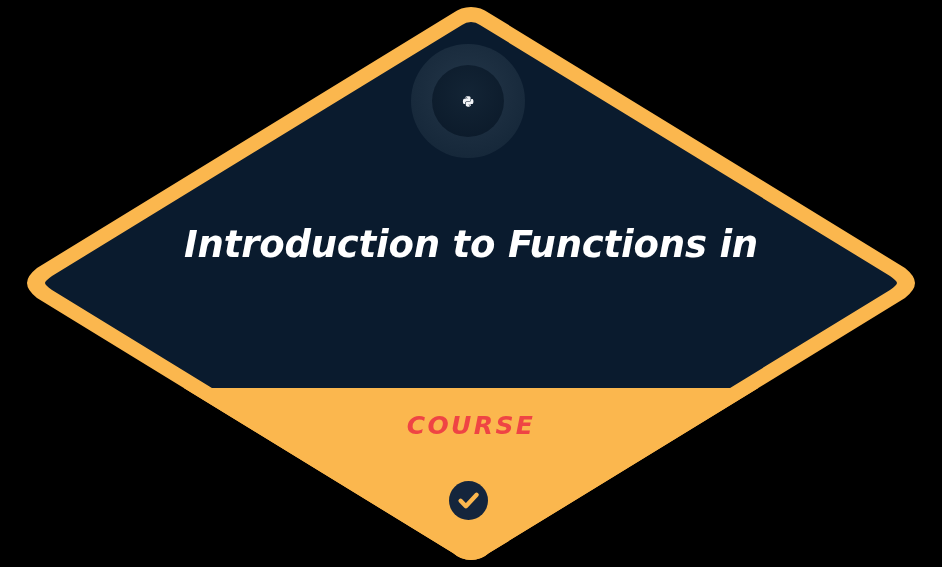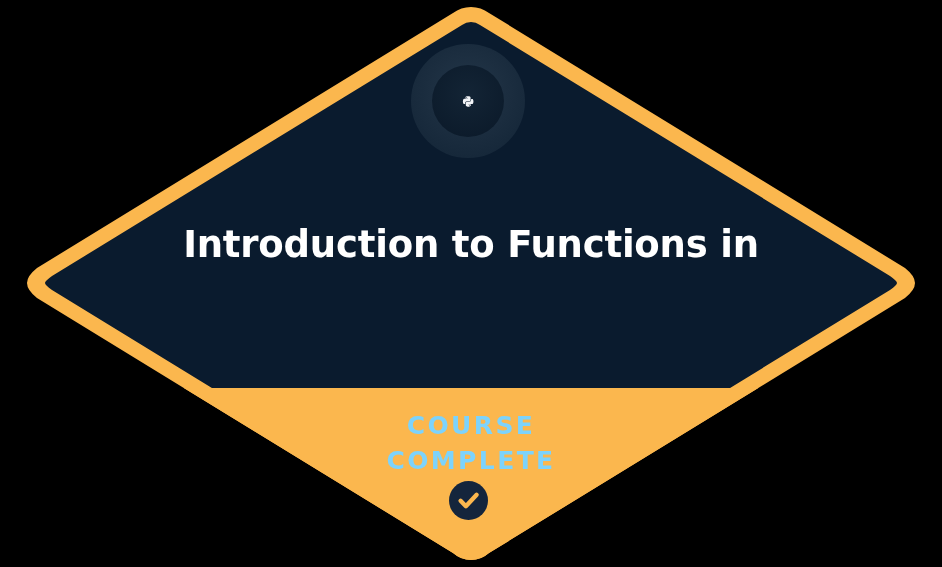--- a/index.html
+++ b/index.html
@@ -34,20 +34,21 @@
   }
 
   
   .overlay {
     position: absolute;
     left: 0;
     top: 0;
     width: 942px;
     height: 408px;
     pointer-events: none;
+    font-style: italic;
   }
 
   #course-title {
     position: absolute;
     left: 171px;
     top: 222px;
     width: 600px;
     text-align: center;
     color: #FFFFFF;
     font-size: 37px;
@@ -60,21 +61,21 @@
 
   #status-block {
     position: absolute;
     left: 171px;
     top: 408px;
     width: 600px;
     text-align: center;
   }
 
   .status-line {
-    color: #7dd3fc;
+    color: #ef4444;
     font-size: 25px;
     line-height: 35px;
     font-weight: 700;
     letter-spacing: 2.4px;
     font-family: "DejaVu Sans", "Liberation Sans", sans-serif;
     display: block;
   }
 
   #check-badge {
     position: absolute;
@@ -161,21 +162,20 @@
   </svg>
 
   <div class="overlay">
 
     <div id="course-title">
       <span style="display: block;">Introduction to Functions in</span>
     </div>
 
     <div id="status-block">
       <span class="status-line">COURSE</span>
-      <span class="status-line">COMPLETE</span>
     </div>
 
     <svg id="check-badge" viewBox="0 0 39 39" xmlns="http://www.w3.org/2000/svg">
       <circle cx="19.5" cy="19.5" r="19.5" fill="#14253C"></circle>
       <path d="M11.6 19.8 L16.9 25.2 L27.6 13.8" fill="none" stroke="#FBB74E" stroke-width="4.4" stroke-linecap="round" stroke-linejoin="round"></path>
     </svg>
 
   </div>
 </div>
 

